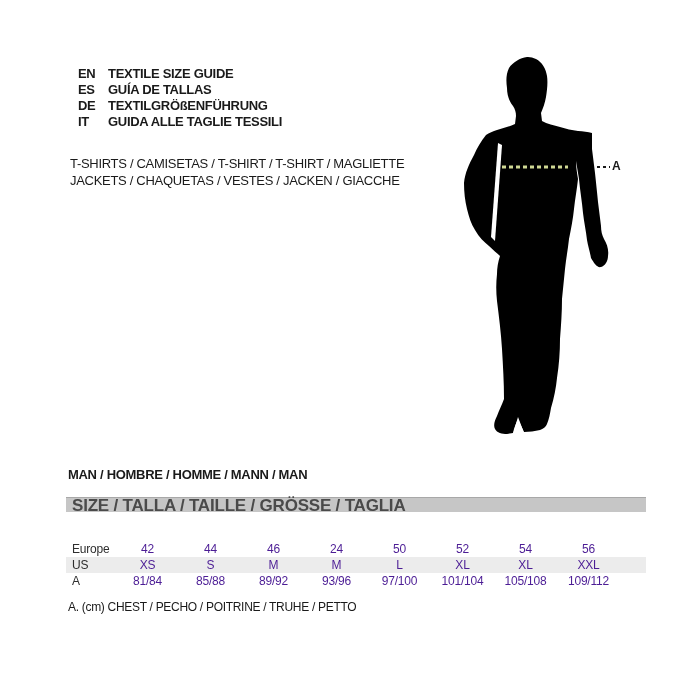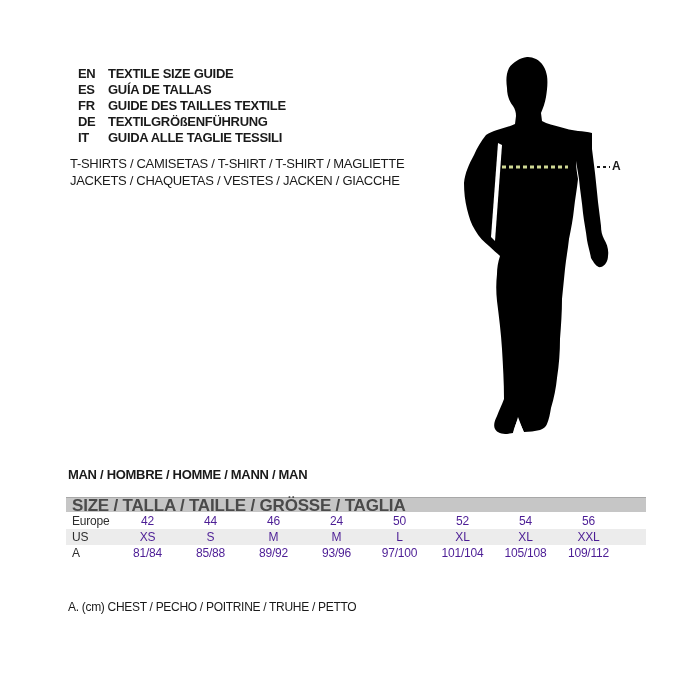--- a/index.html
+++ b/index.html
@@ -40,21 +40,21 @@
   
   .table-wrap { position: absolute; left: 66px; top: 497px; width: 580px; }
   .table-header {
     height: 15px; line-height: 15px;
     padding-left: 6px;
     font-size: 17px; font-weight: 600; letter-spacing: -0.2px;
     color: #4a4a4a;
     border-top: 1px solid #a8a8a8;
   }
   table.size-table {
-    width: 580px; border-collapse: collapse; table-layout: fixed;
+    width: 580px; border-collapse: collapse; table-layout: fixed; margin-top: 28px;
   }
   table.size-table td {
     font-size: 12px; letter-spacing: -0.2px; color: #4c1d95;
     text-align: center; vertical-align: middle;
     height: 16px; overflow: hidden; white-space: nowrap;
   }
   table.size-table tr:nth-child(1) td, table.size-table tr:nth-child(4) td { height: 17px; }
   table.size-table td.row-label { text-align: left; padding-left: 6px; color: #2e2e2e; }
   
   .footnote {
@@ -66,24 +66,20 @@
 <body>
 
 <div class="lang-block">
   <div class="lang-row">
     <span class="lang-code">EN</span>
     <span class="lang-label">TEXTILE SIZE GUIDE</span>
   </div>
   <div class="lang-row">
     <span class="lang-code">ES</span>
     <span class="lang-label">GUÍA DE TALLAS</span>
-  </div>
-  <div class="lang-row">
-    <span class="lang-code">FR</span>
-    <span class="lang-label">GUIDE DES TAILLES TEXTILE</span>
   </div>
   <div class="lang-row">
     <span class="lang-code">DE</span>
     <span class="lang-label">TEXTILGRÖßENFÜHRUNG</span>
   </div>
   <div class="lang-row">
     <span class="lang-code">IT</span>
     <span class="lang-label">GUIDA ALLE TAGLIE TESSILI</span>
   </div>
 </div>

